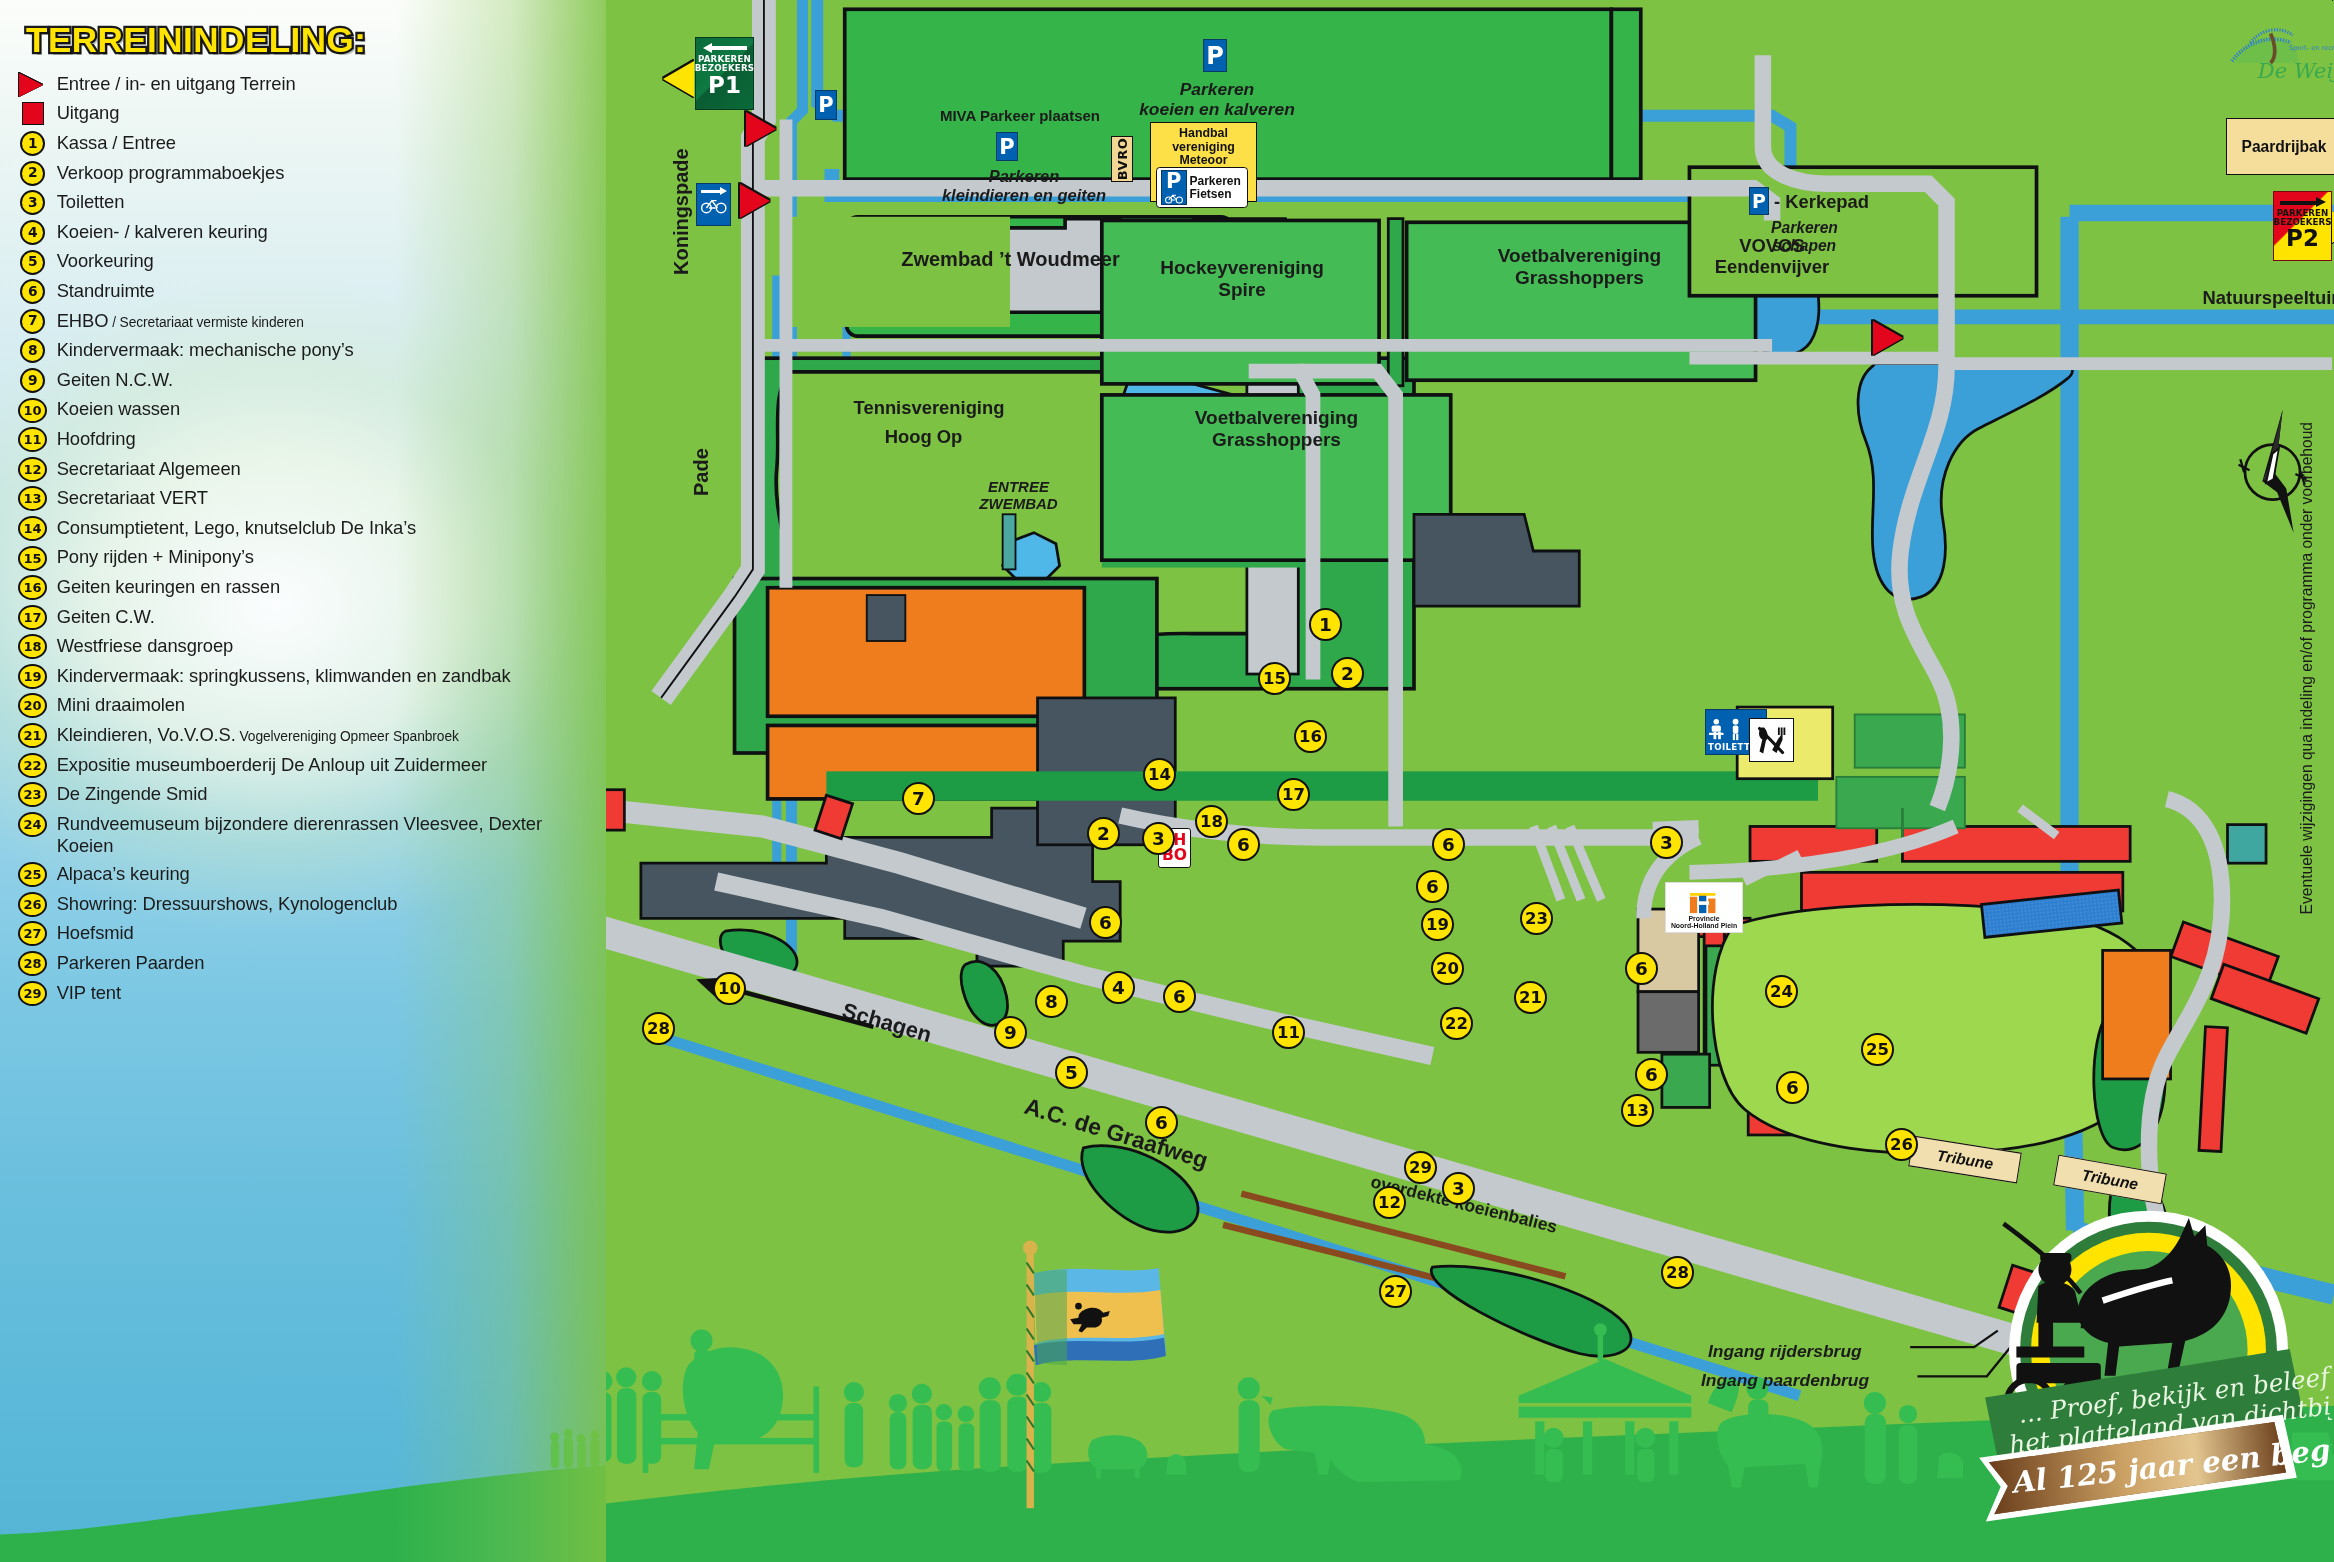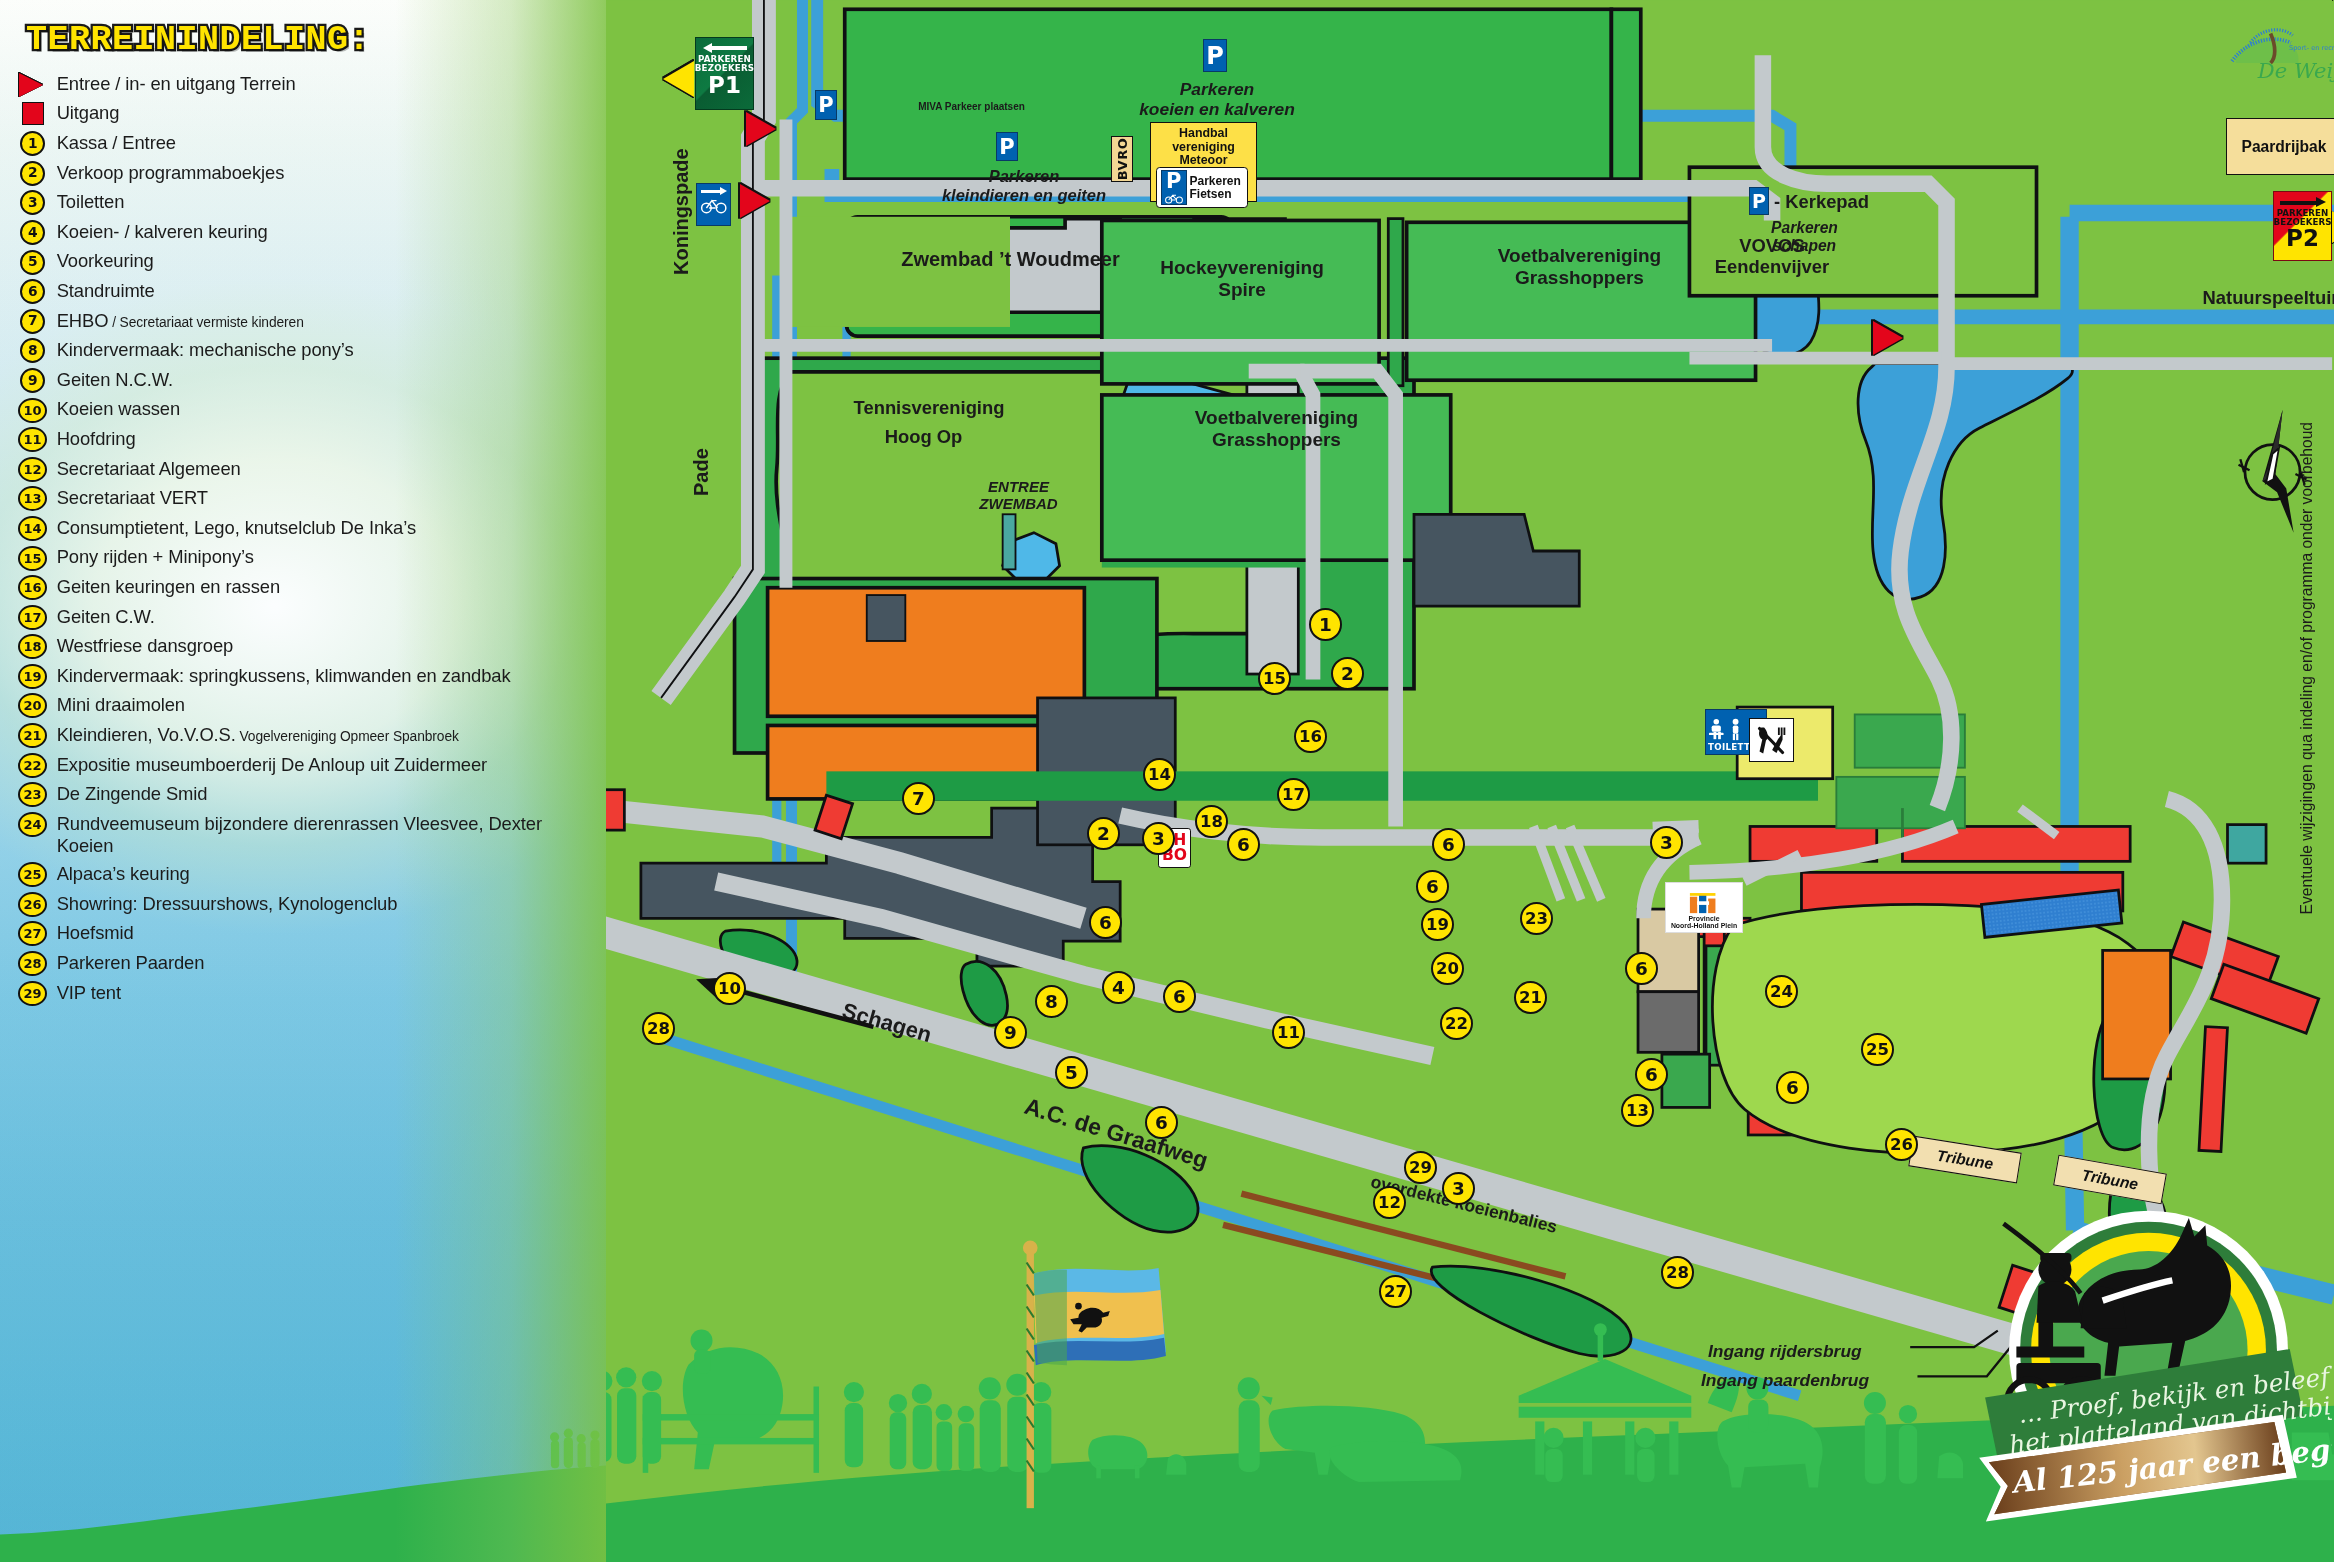--- a/index.html
+++ b/index.html
@@ -29,21 +29,21 @@
     pointer-events: none;
   }
 
   #legend-title {
     position: absolute; left: 26px; top: 20px;
     font-size: 35px; font-weight: bold; letter-spacing: 0.5px;
     color: #ffe400;
     -webkit-text-stroke: 4.6px #1a1a1a;
     paint-order: stroke fill;
     text-shadow: 2.8px 2.8px 0 rgba(0,0,0,0.25);
-    font-family: Liberation Mono, monospace;
+    font-family: Liberation Sans, sans-serif;
     z-index: 3;
   }
 
   #legend-list {
     position: absolute; left: 14.7px; top: 72px; width: 569px;
     z-index: 3;
   }
   .legend-row {
     display: flex; align-items: flex-start;
     margin-bottom: 4.6px; min-height: 25px;
@@ -900,21 +900,21 @@
     <div>koeien en kalveren</div>
   </div>
 
   <div class="psign" style="left:390px;top:132px;width:22px;height:29px;font-size:21px;">P</div>
   <div class="mlabel italic" style="left:303px;top:167px;width:230px;font-size:16.5px;">
     <div>Parkeren</div>
     <div>kleindieren en geiten</div>
   </div>
 
   <div class="psign" style="left:209px;top:90px;width:22px;height:30px;font-size:21px;">P</div>
-  <div class="mlabel bold" style="left:237px;top:101px;width:257px;font-size:10px;text-align:center;">MIVA Parkeer plaatsen</div>
+  <div class="mlabel bold" style="left:237px;top:107px;width:257px;font-size:15px;text-align:right;">MIVA Parkeer plaatsen</div>
 
   <div id="tag-bvro">
       <span>BVRO</span>
     </div>
 
   <div id="box-handbal">
     <div class="ttl">
       <span>Handbal</span><br>
       <span>vereniging</span><br>
       <span>Meteoor</span>

